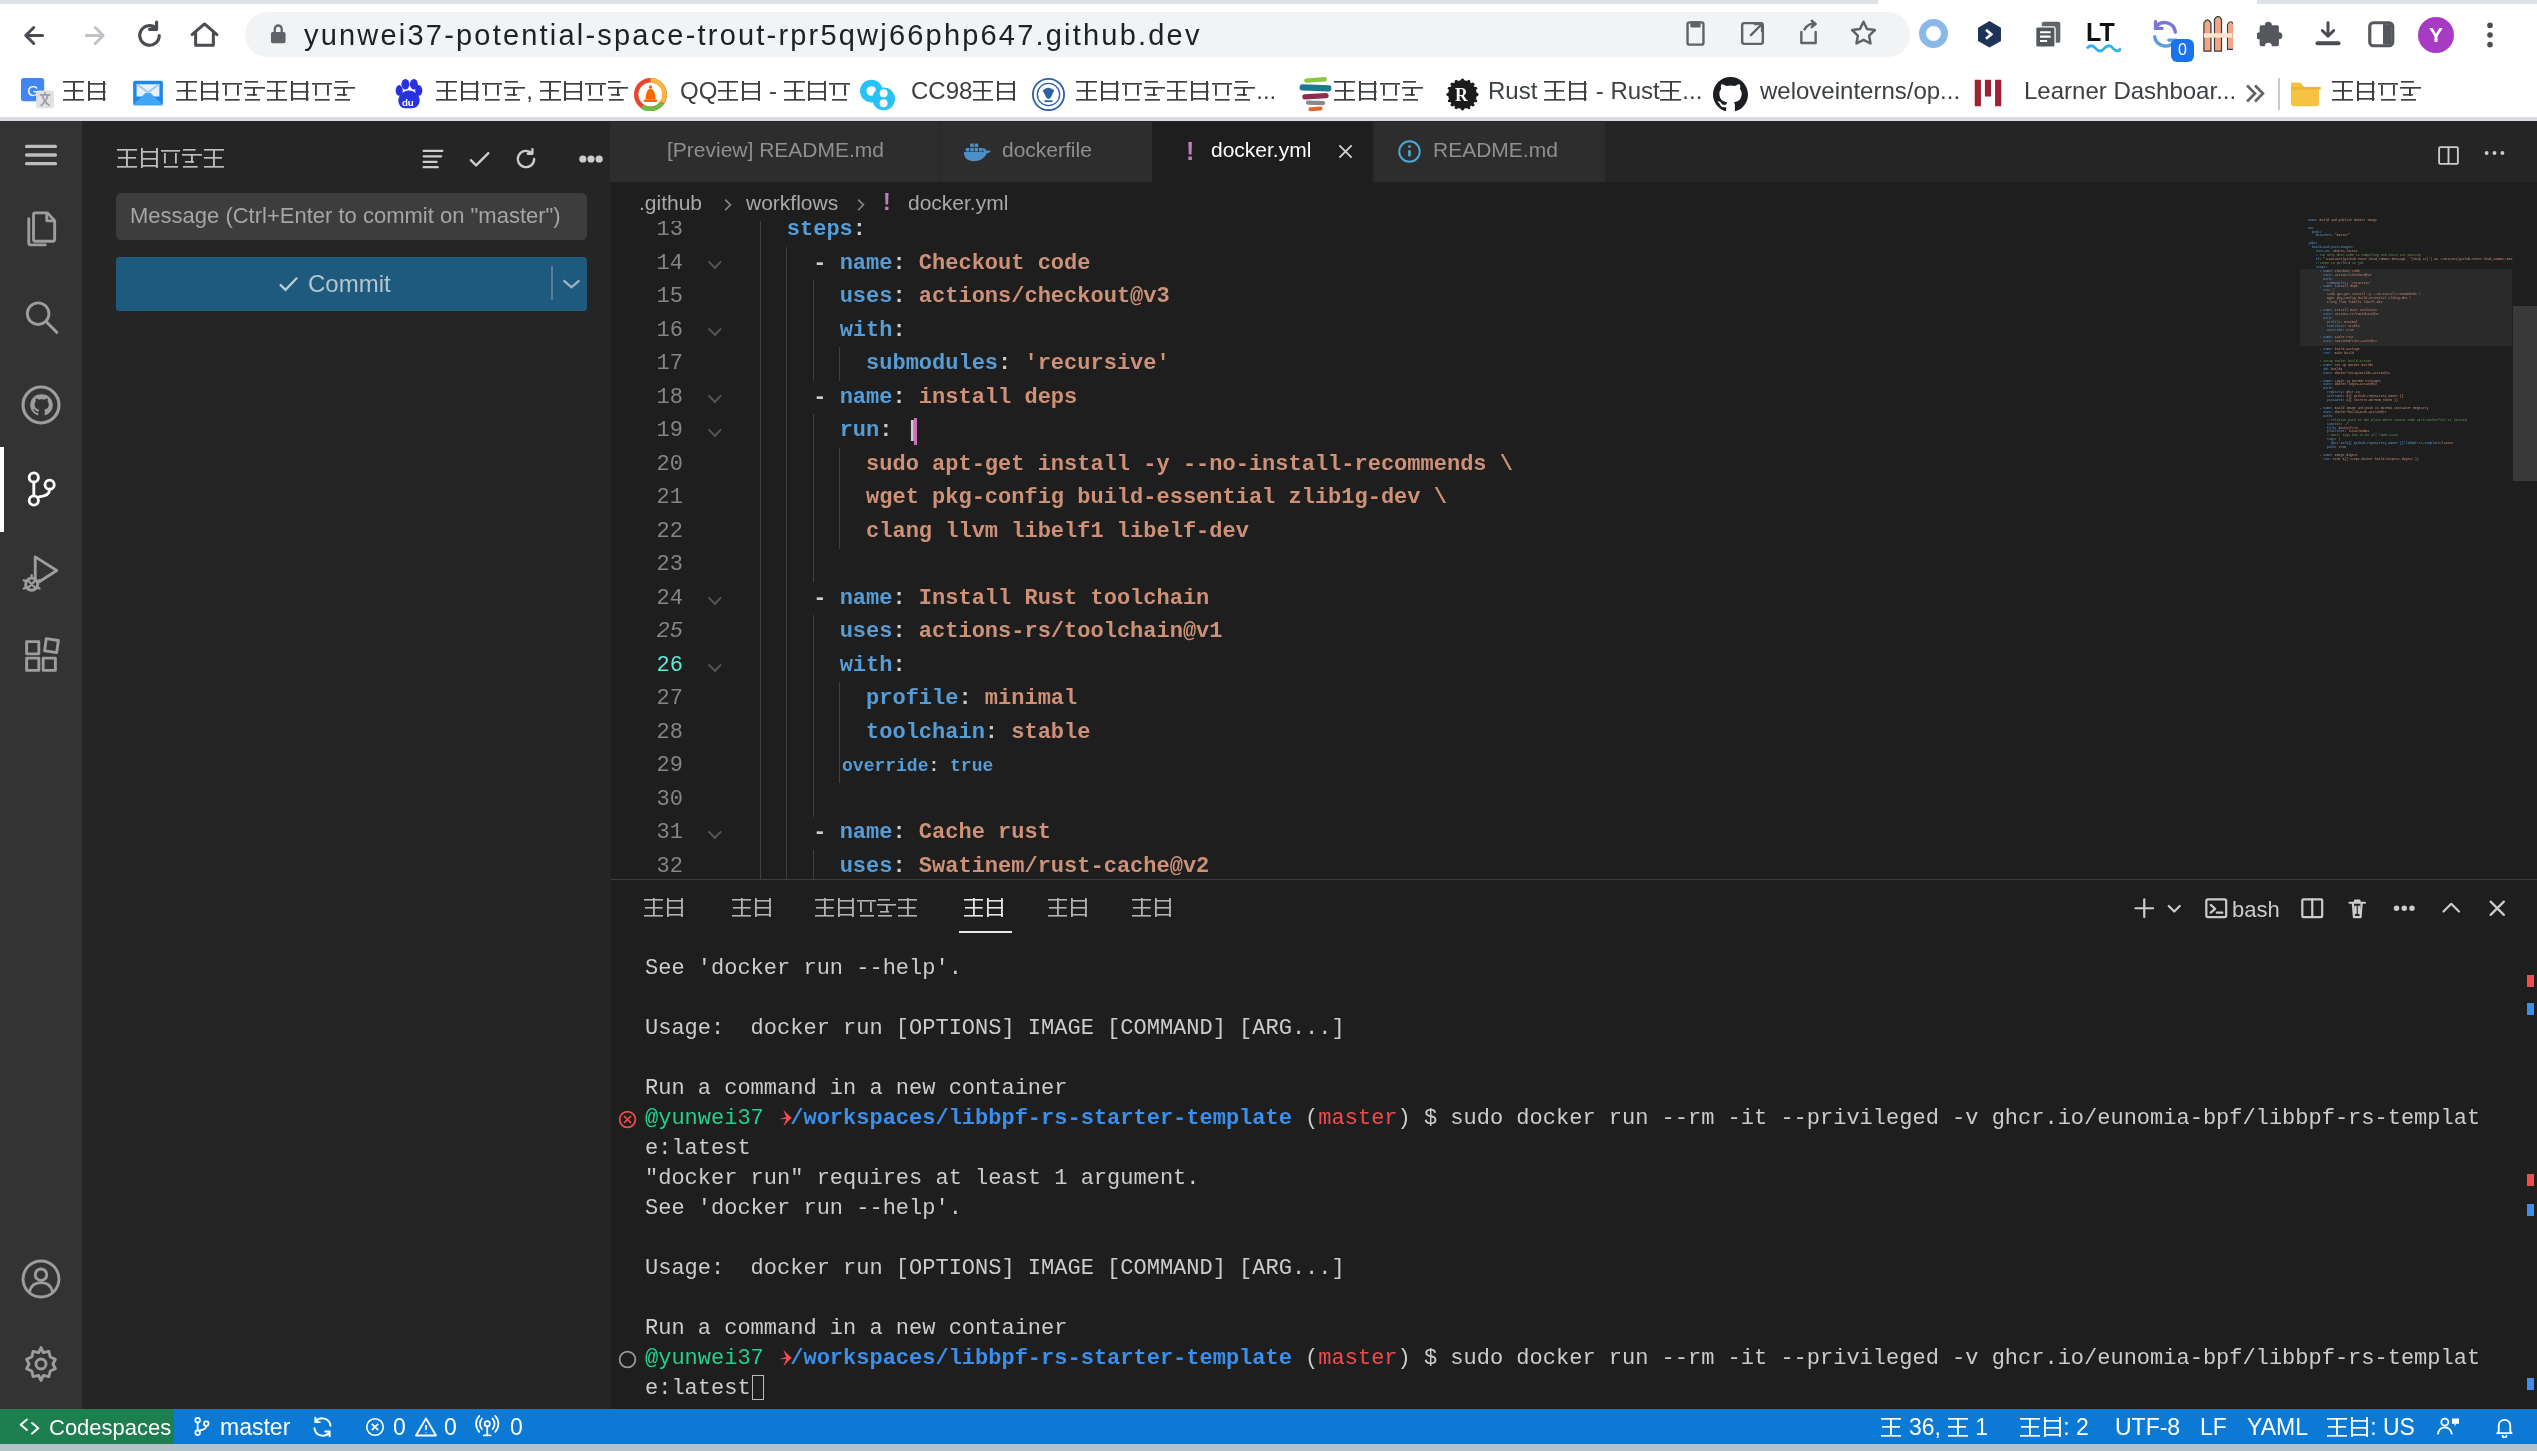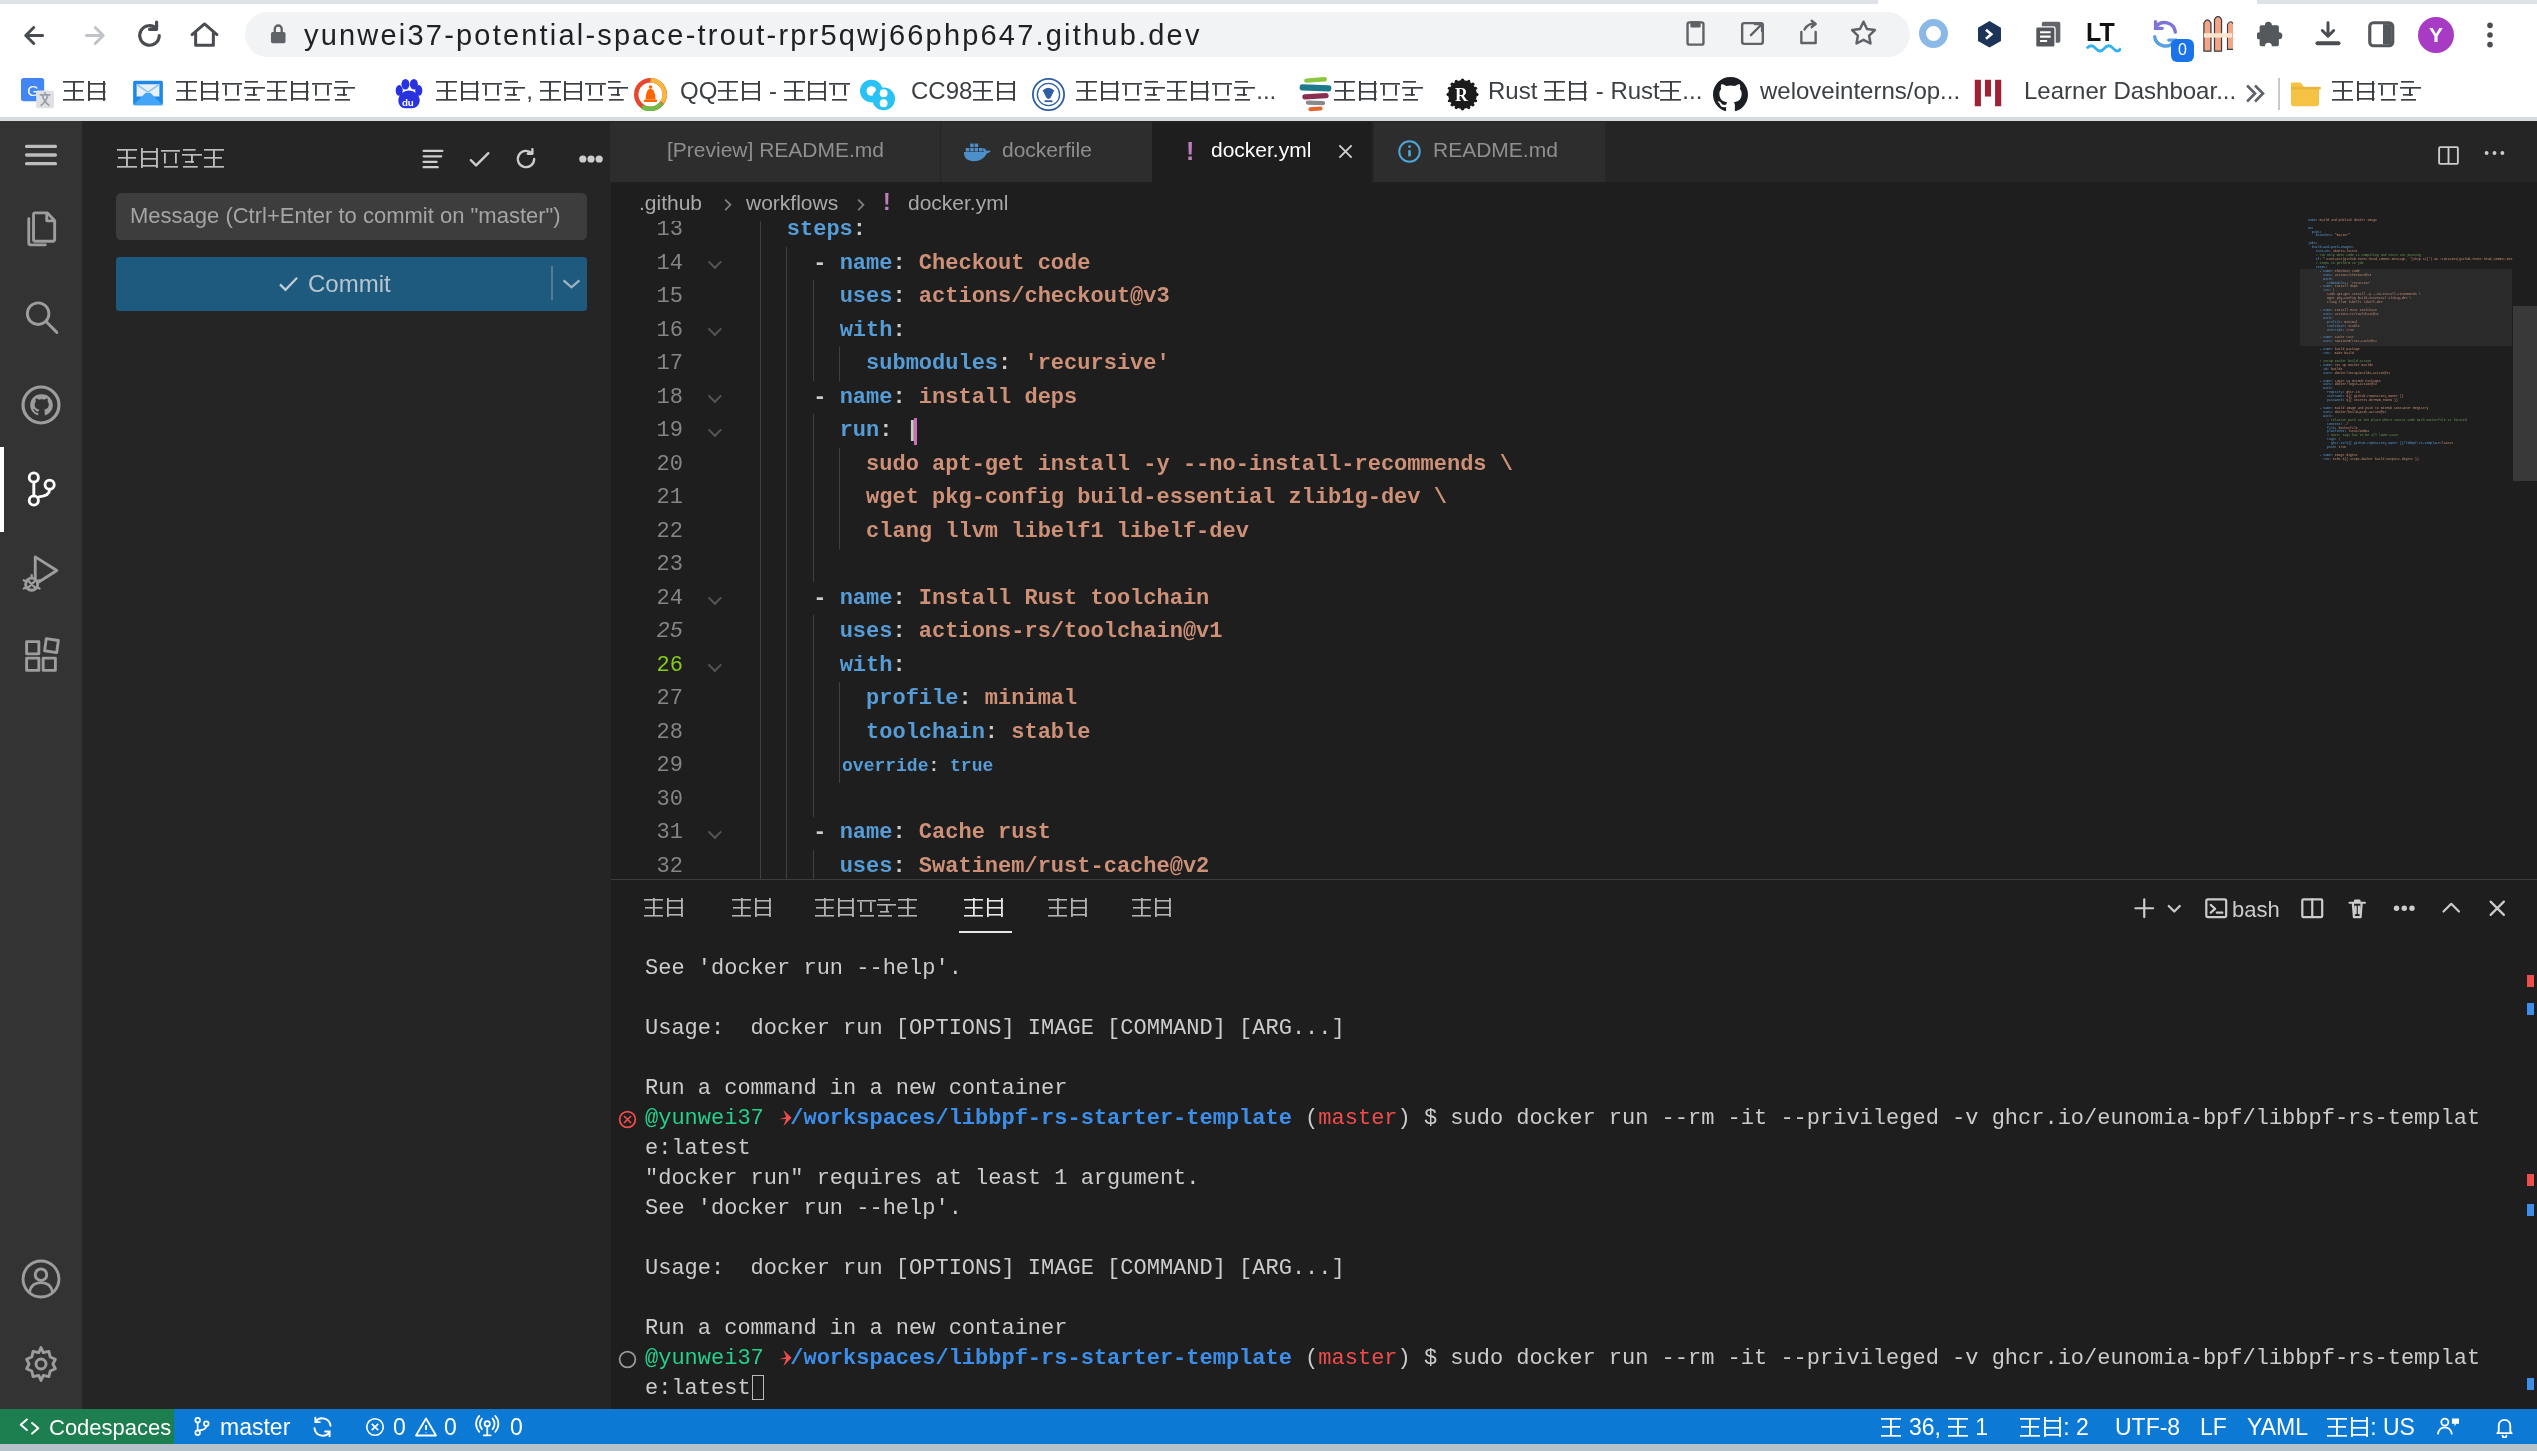--- a/index.html
+++ b/index.html
@@ -384,21 +384,21 @@
     <div class="abs" style="left:202px;top:327px;width:0.9px;height:34px;background:#404040;"></div>
     <div class="abs mono" style="left:0;top:361px;width:72px;height:34px;line-height:34px;font-size:22px;color:#858585;text-align:right;">24</div>
     <div class="abs" style="left:149px;top:361px;width:0.9px;height:34px;background:#404040;"></div>
     <div class="abs" style="left:175px;top:361px;width:0.9px;height:34px;background:#404040;"></div>
     <div class="abs mono" style="left:123px;top:361px;height:34px;line-height:34px;font-size:22px;white-space:pre;font-weight:normal;">      <b style="color:#cccccc">- </b><b style="color:#569cd6">name</b><b style="color:#cccccc">: </b><b style="color:#ce9178">Install Rust toolchain</b></div>
     <div class="abs mono" style="left:0;top:394px;width:72px;height:34px;line-height:34px;font-size:22px;color:#858585;text-align:right;font-style:italic;">25</div>
     <div class="abs" style="left:149px;top:394px;width:0.9px;height:34px;background:#404040;"></div>
     <div class="abs" style="left:175px;top:394px;width:0.9px;height:34px;background:#404040;"></div>
     <div class="abs" style="left:202px;top:394px;width:0.9px;height:34px;background:#404040;"></div>
     <div class="abs mono" style="left:123px;top:394px;height:34px;line-height:34px;font-size:22px;white-space:pre;font-weight:normal;">        <b style="color:#569cd6">uses</b><b style="color:#cccccc">: </b><b style="color:#ce9178">actions-rs/toolchain@v1</b></div>
-    <div class="abs mono" style="left:0;top:428px;width:72px;height:34px;line-height:34px;font-size:22px;color:#84cc16;text-align:right;">26</div>
+    <div class="abs mono" style="left:0;top:428px;width:72px;height:34px;line-height:34px;font-size:22px;color:#5eead4;text-align:right;">26</div>
     <div class="abs" style="left:149px;top:428px;width:0.9px;height:34px;background:#404040;"></div>
     <div class="abs" style="left:175px;top:428px;width:0.9px;height:34px;background:#404040;"></div>
     <div class="abs" style="left:202px;top:428px;width:0.9px;height:34px;background:#404040;"></div>
     <div class="abs mono" style="left:123px;top:428px;height:34px;line-height:34px;font-size:22px;white-space:pre;font-weight:normal;">        <b style="color:#569cd6">with</b><b style="color:#cccccc">:</b></div>
     <div class="abs mono" style="left:0;top:461px;width:72px;height:34px;line-height:34px;font-size:22px;color:#858585;text-align:right;">27</div>
     <div class="abs" style="left:149px;top:461px;width:0.9px;height:34px;background:#404040;"></div>
     <div class="abs" style="left:175px;top:461px;width:0.9px;height:34px;background:#404040;"></div>
     <div class="abs" style="left:202px;top:461px;width:0.9px;height:34px;background:#404040;"></div>
     <div class="abs" style="left:228px;top:461px;width:0.9px;height:34px;background:#404040;"></div>
     <div class="abs mono" style="left:123px;top:461px;height:34px;line-height:34px;font-size:22px;white-space:pre;font-weight:normal;">          <b style="color:#569cd6">profile</b><b style="color:#cccccc">: </b><b style="color:#ce9178">minimal</b></div>

